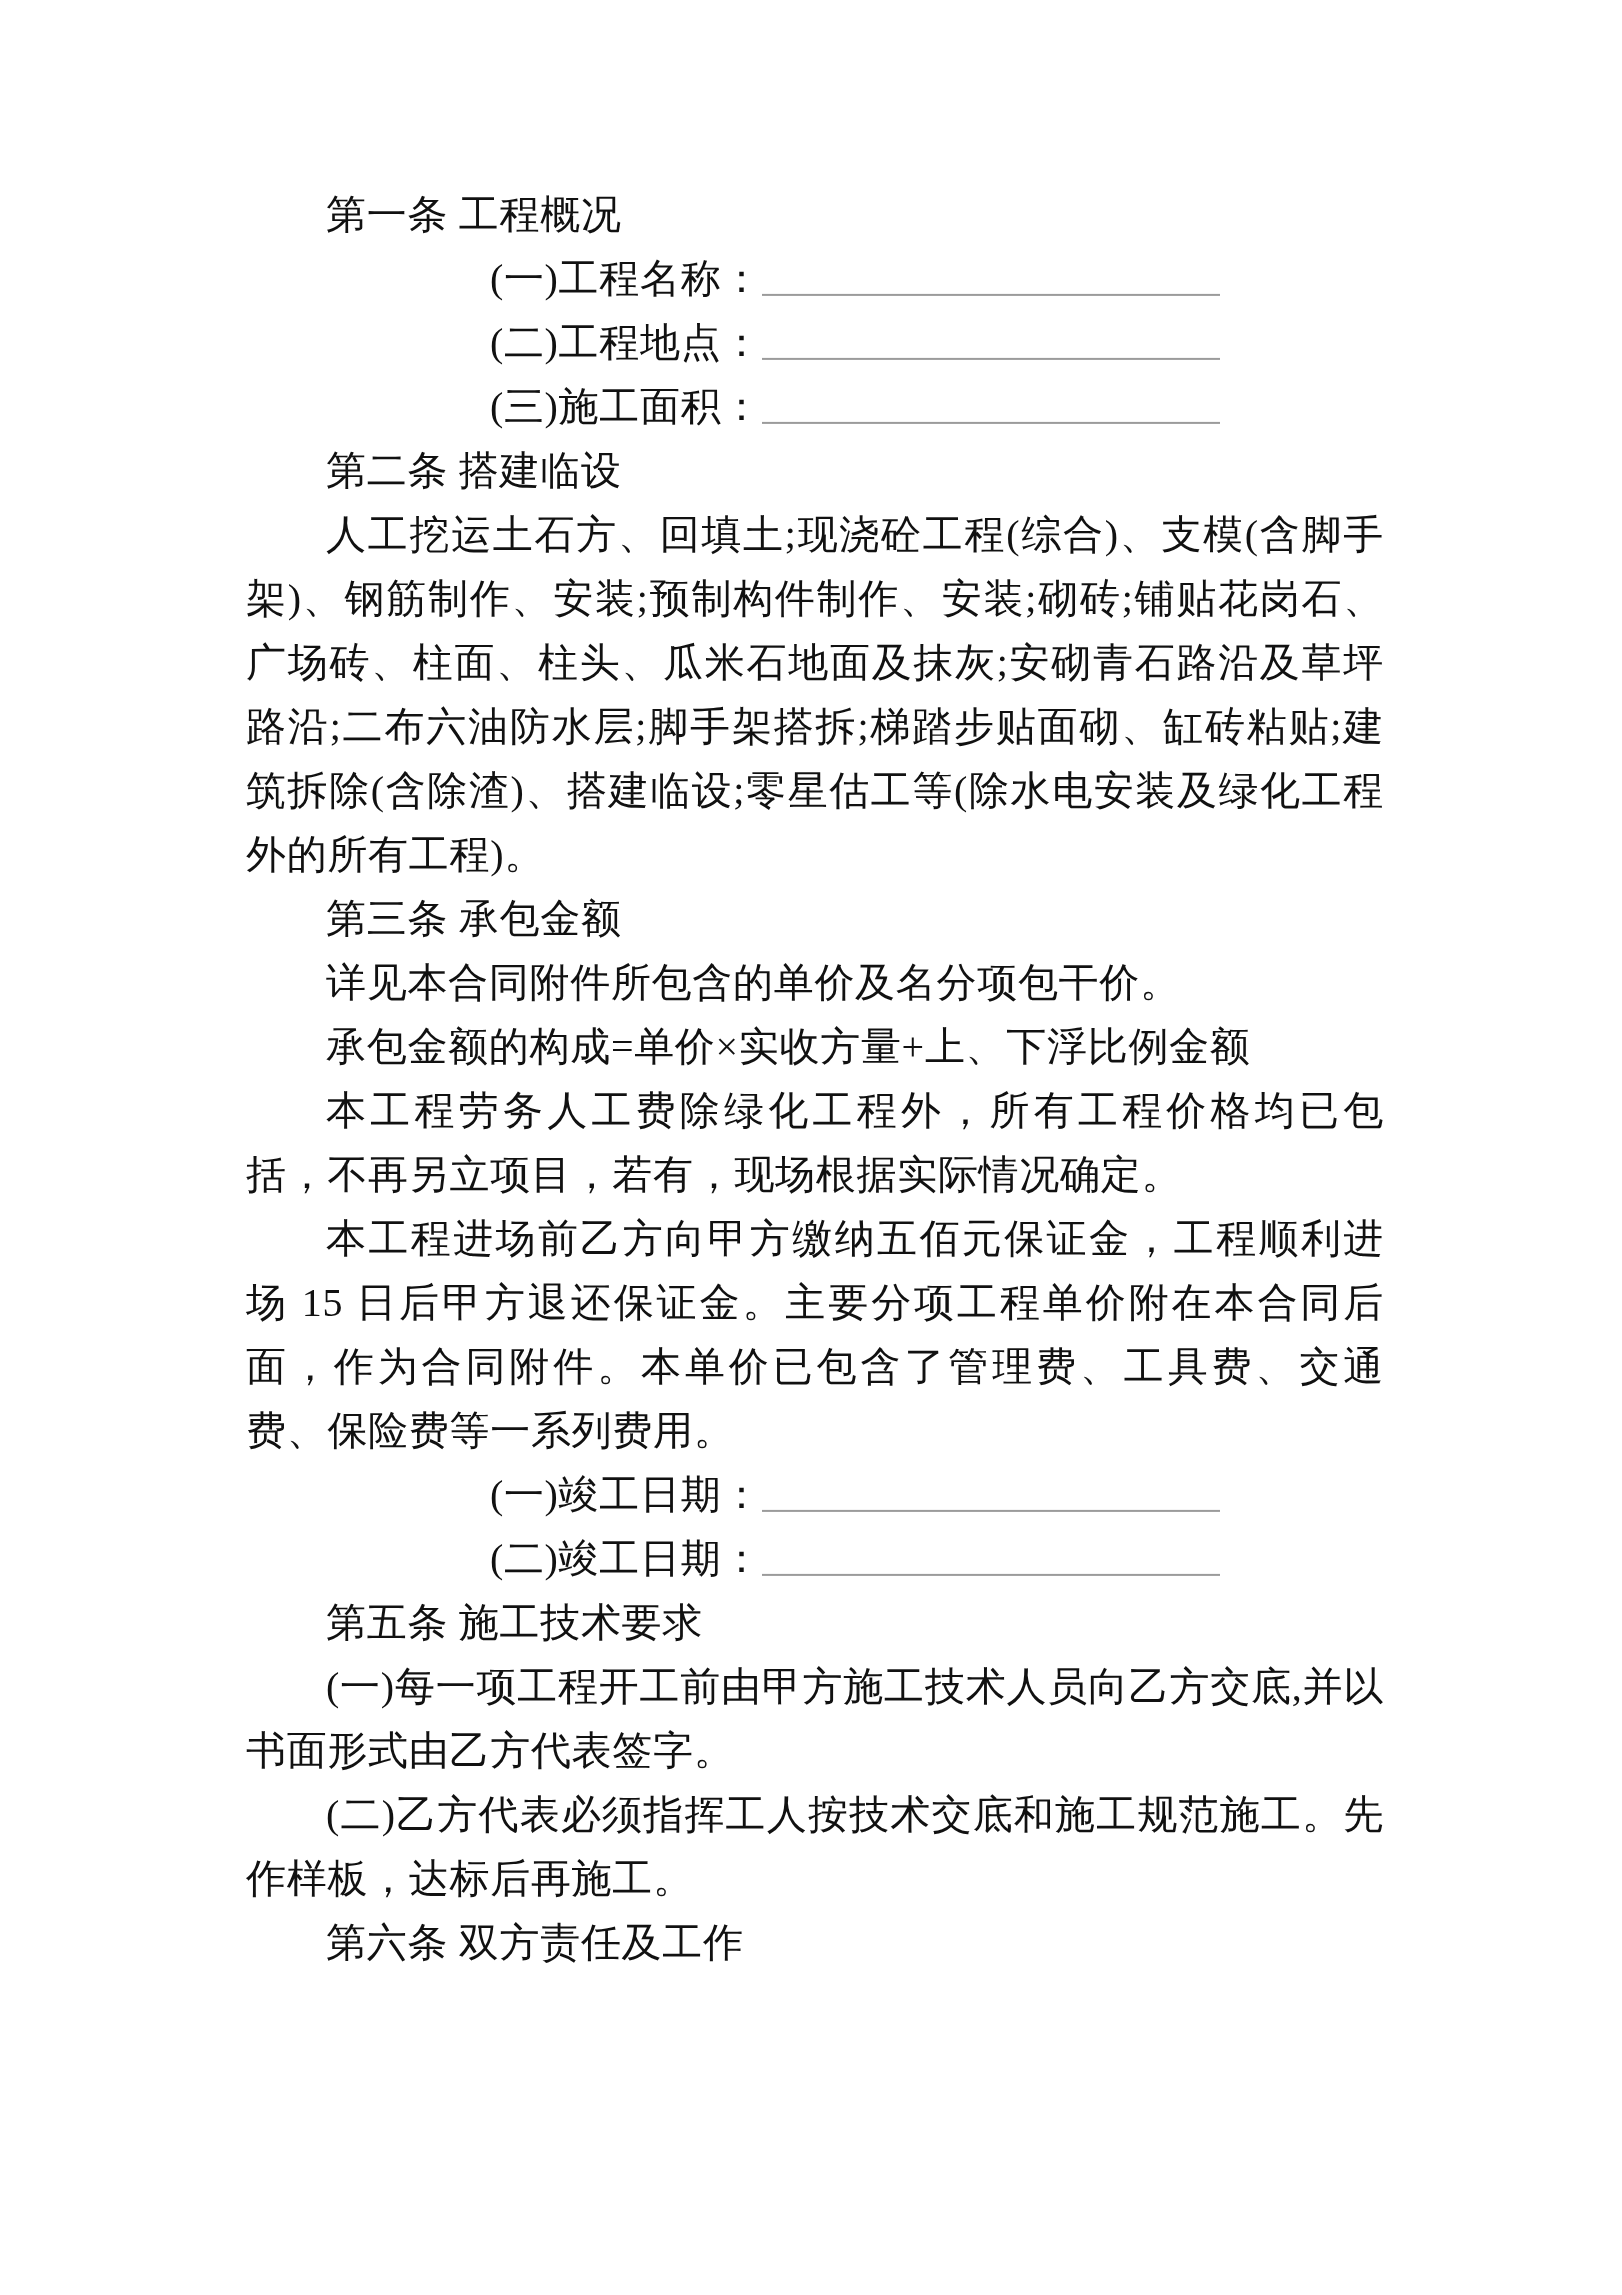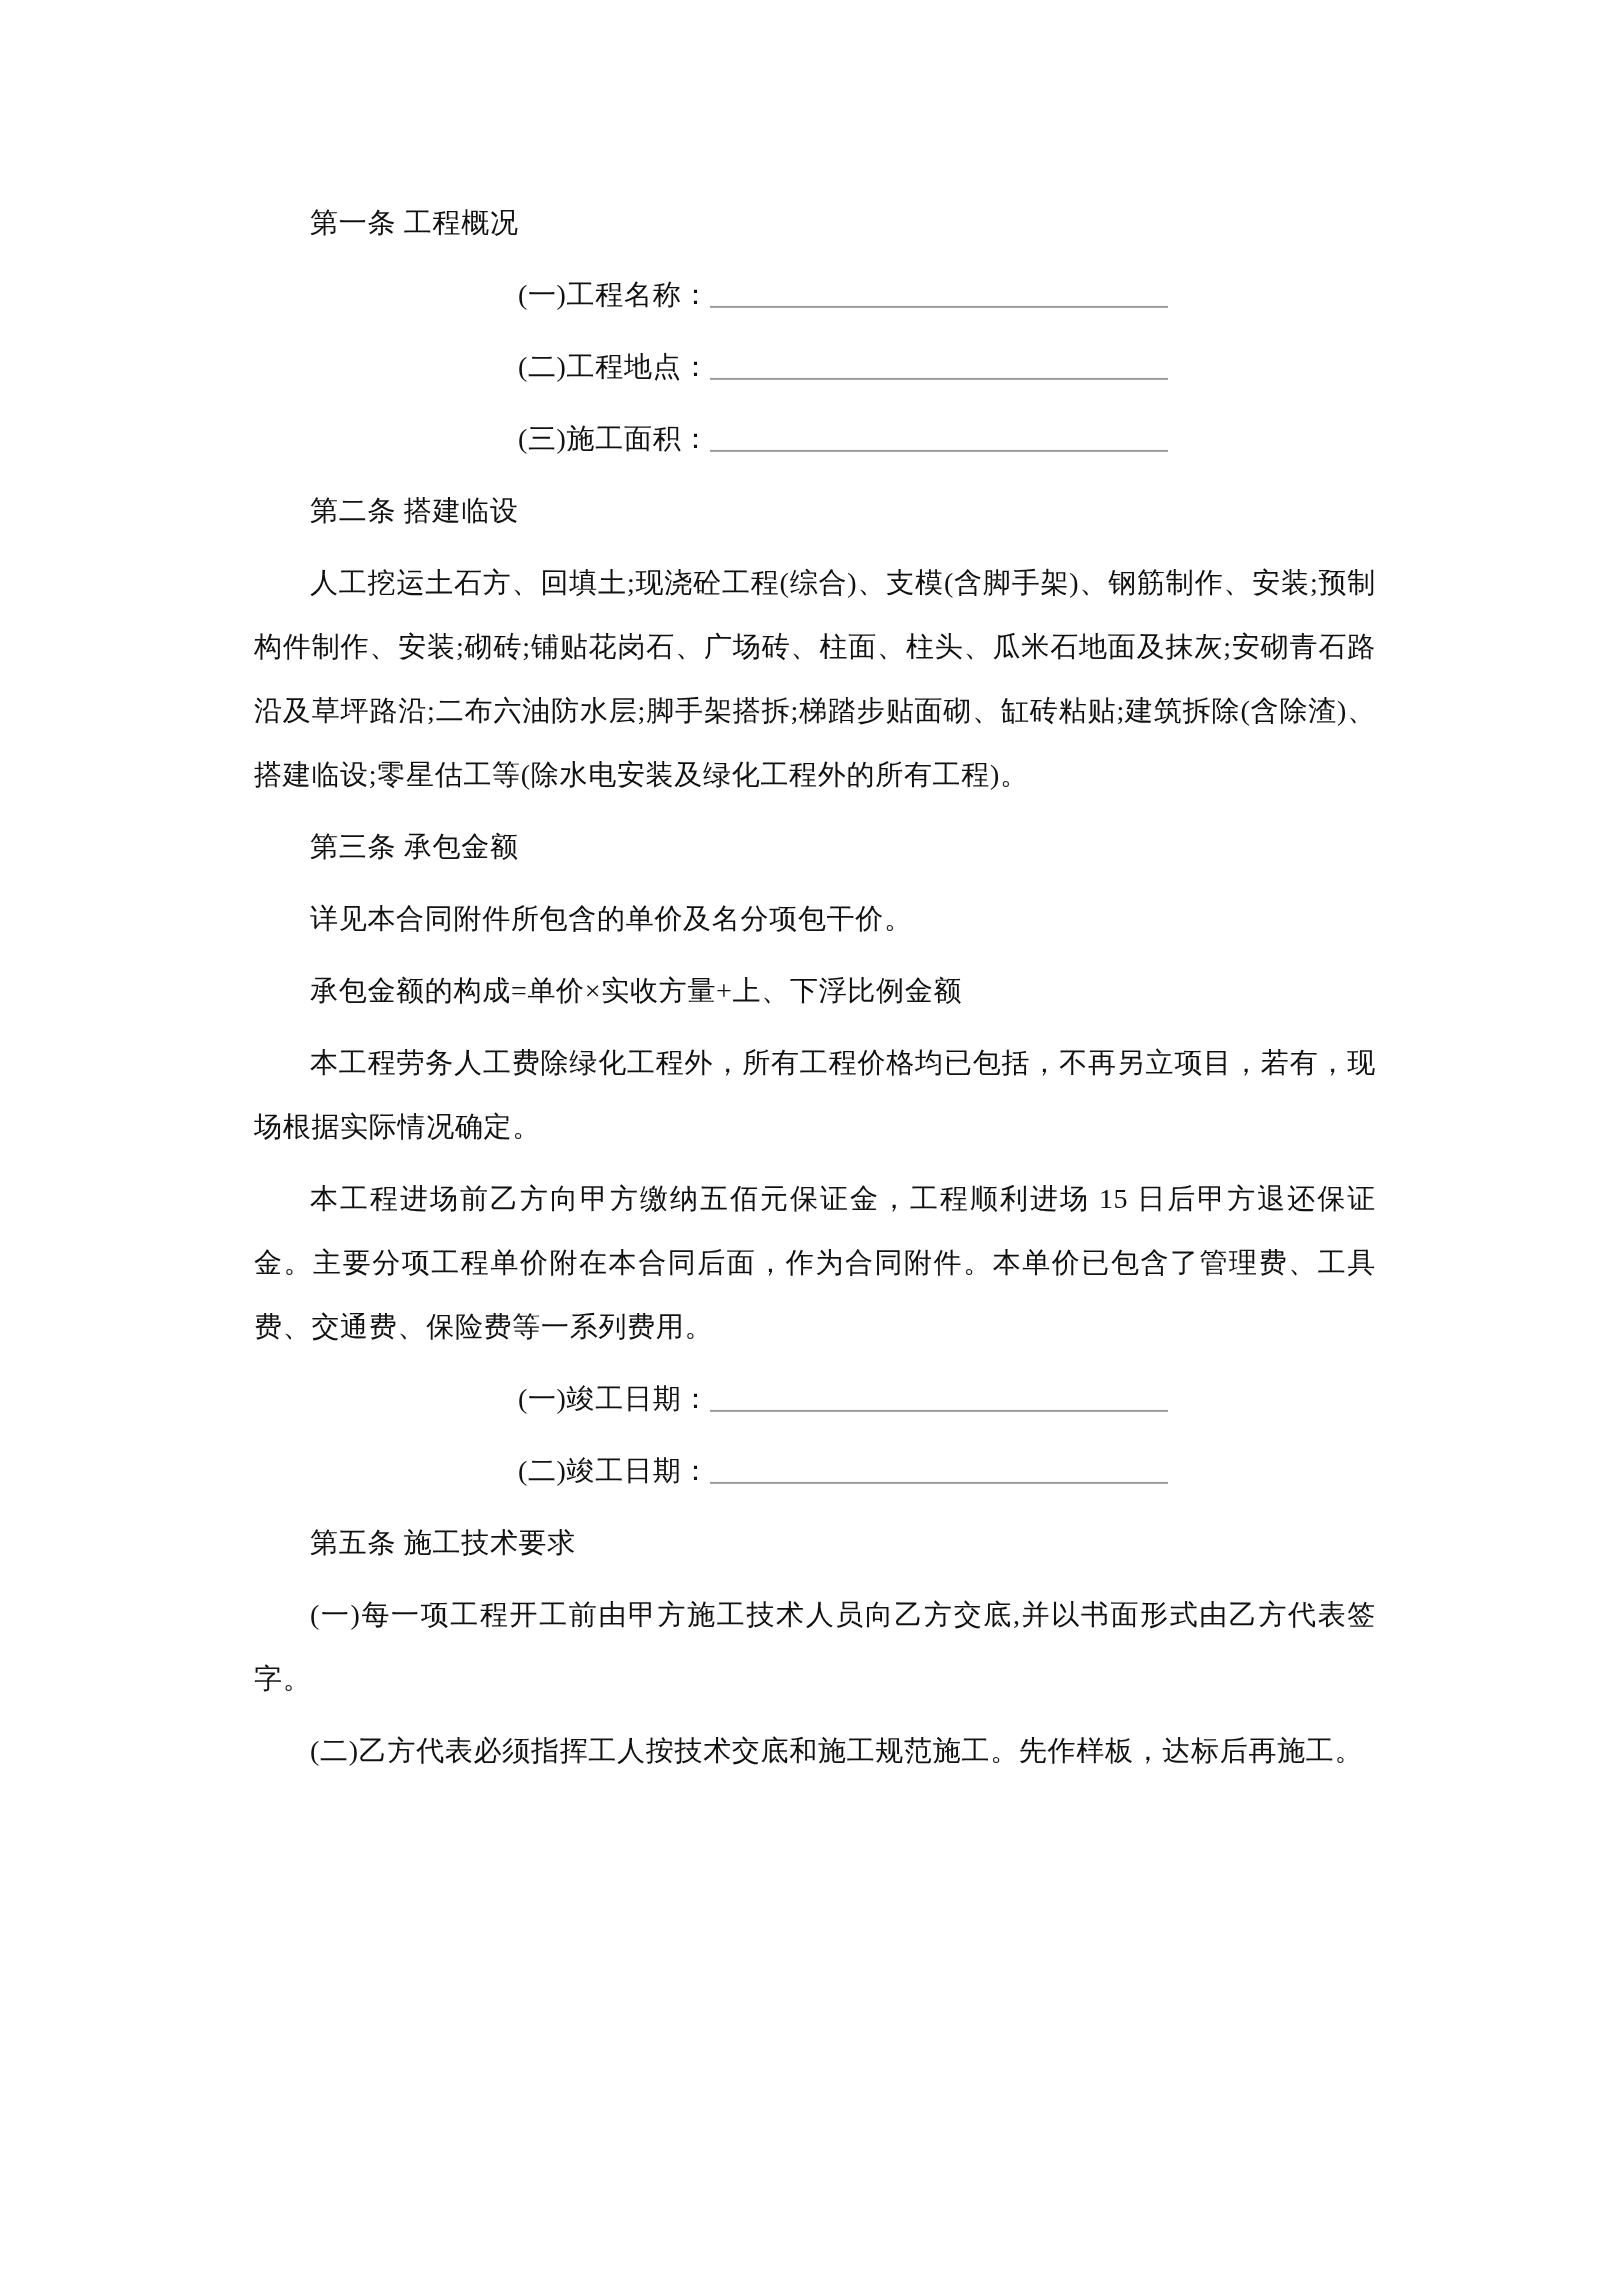--- a/index.html
+++ b/index.html
@@ -16,23 +16,23 @@
     font-family: "Liberation Serif", "DejaVu Serif", serif;
     color: #111111;
   }
   .content {
     position: absolute;
     top: 183px;
     left: 246px;
     right: 239px;
   }
   .para {
-    margin: 8px;
+    margin: 0;
     padding: 0;
-    font-size: 28px;
+    font-size: 40px;
     line-height: 64px;
     text-indent: 2em;
     text-align: justify;
     letter-spacing: 0.7px;
     word-break: break-all;
   }
   .para.heading {
     text-align: left;
     font-weight: normal;
   }
@@ -66,15 +66,16 @@
       <p class="para heading">第三条 承包金额</p>
       <p class="para body">详见本合同附件所包含的单价及名分项包干价。</p>
       <p class="para body">承包金额的构成=单价×实收方量+上、下浮比例金额</p>
       <p class="para body">本工程劳务人工费除绿化工程外，所有工程价格均已包括，不再另立项目，若有，现场根据实际情况确定。</p>
       <p class="para body">本工程进场前乙方向甲方缴纳五佰元保证金，工程顺利进场 15 日后甲方退还保证金。主要分项工程单价附在本合同后面，作为合同附件。本单价已包含了管理费、工具费、交通费、保险费等一系列费用。</p>
       <p class="para field"><span class="field-label">(一)竣工日期：</span><span class="blank-line"></span></p>
       <p class="para field"><span class="field-label">(二)竣工日期：</span><span class="blank-line"></span></p>
       <p class="para heading">第五条 施工技术要求</p>
       <p class="para body">(一)每一项工程开工前由甲方施工技术人员向乙方交底,并以书面形式由乙方代表签字。</p>
       <p class="para body">(二)乙方代表必须指挥工人按技术交底和施工规范施工。先作样板，达标后再施工。</p>
+      <p class="para heading">第六条 双方责任及工作</p>
     </div>
 </div>
 
 
 </body></html>

